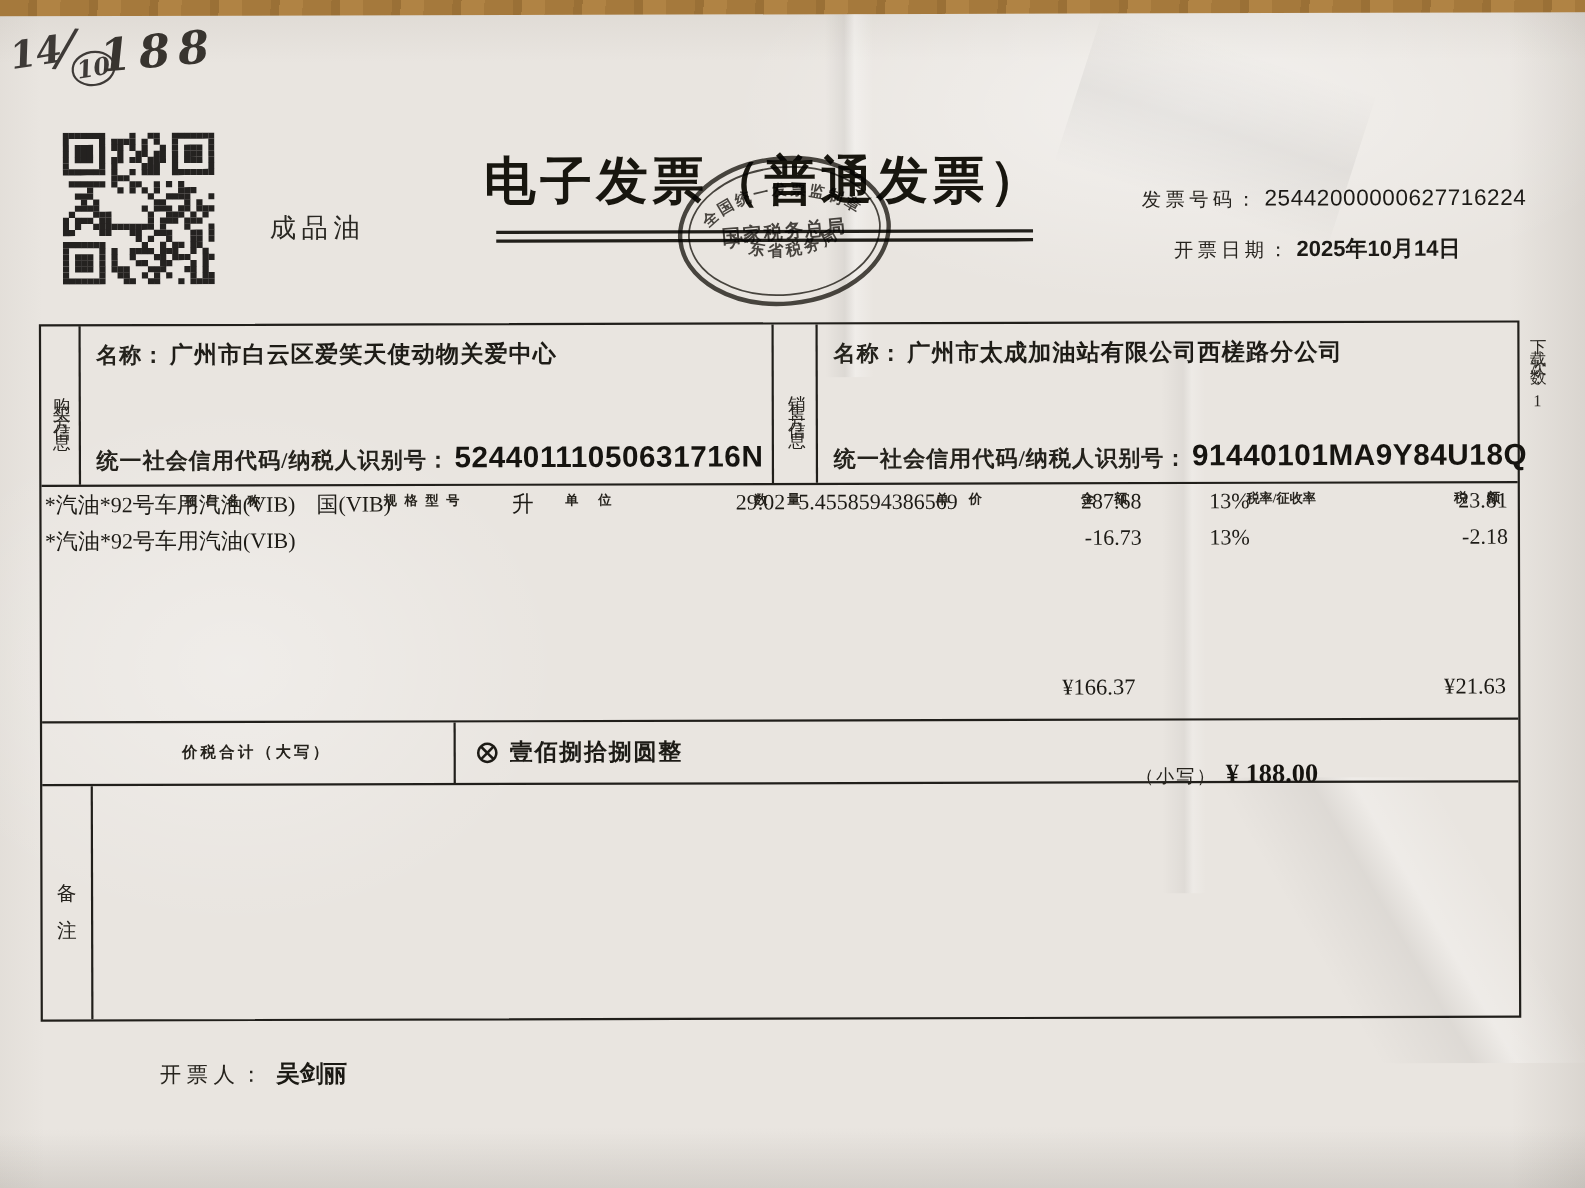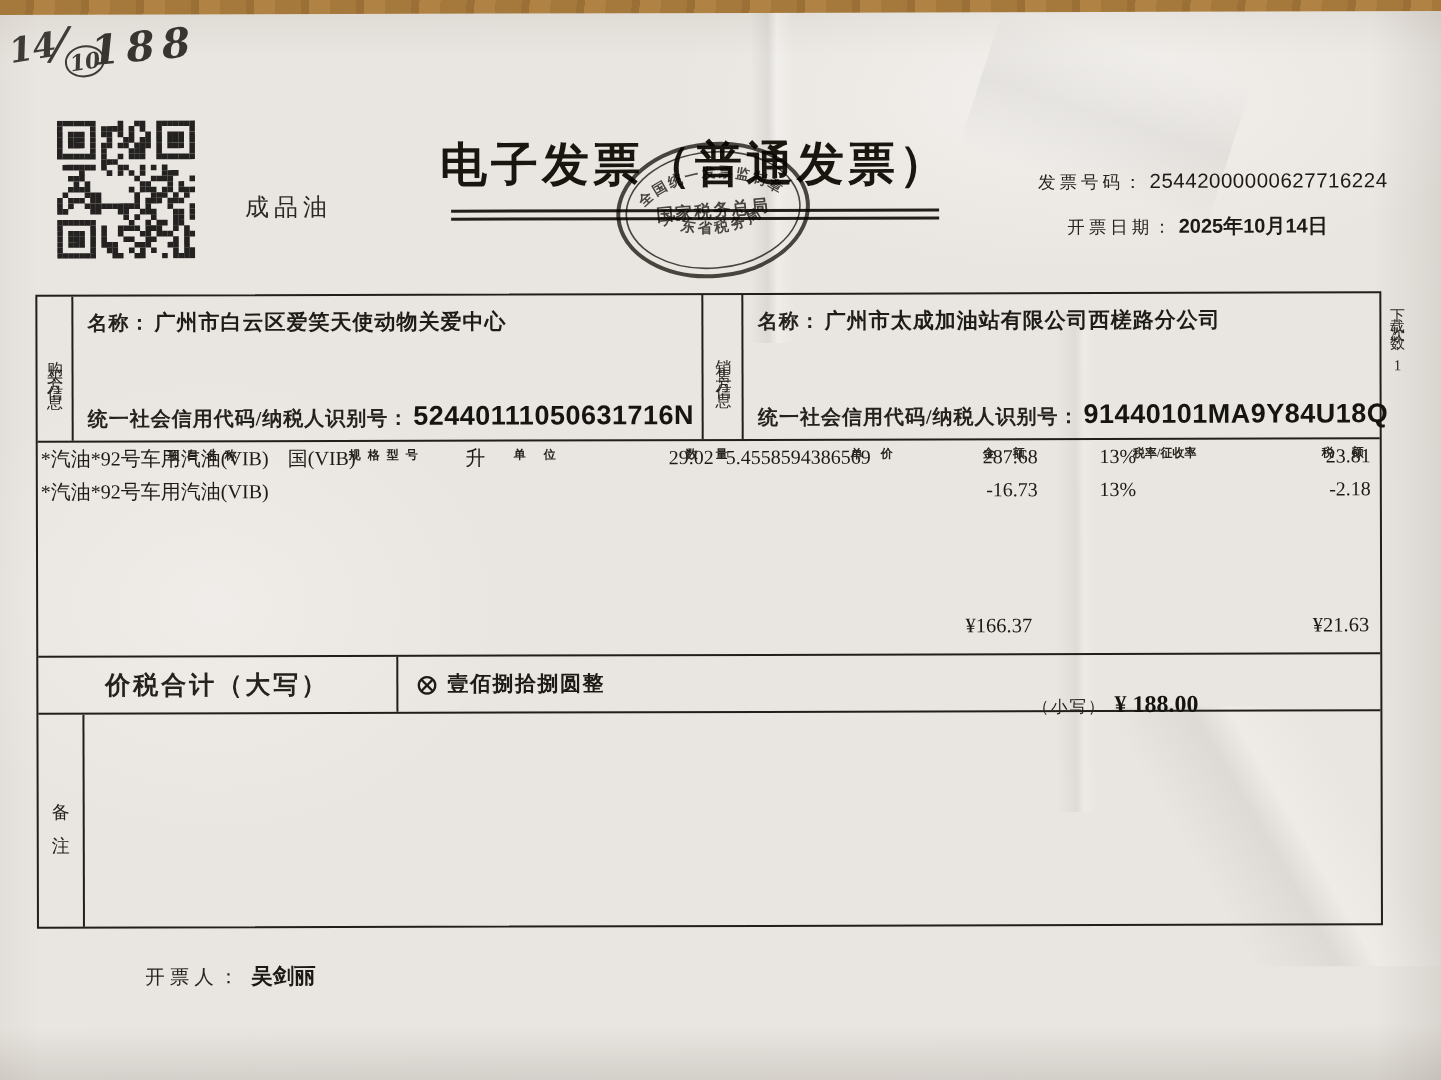--- a/index.html
+++ b/index.html
@@ -99,21 +99,21 @@
   .c0 { padding-left:3px; } .c2 { text-align:center; } .c3 { text-align:right; padding-right:4px; }
   .c4 { padding-left:8px; } .c5 { text-align:right; } .c6 { text-align:center; }
   .c7 { text-align:right; padding-right:9px; }
   .total-row { position:absolute; bottom:8px; left:0; width:100%; height:36px; font-size:20.5px; color:#1c1a15; }
   .total-row .tlab { position:absolute; left:90px; top:5px; letter-spacing:135px; font-weight:600; }
   .total-row .tamt { position:absolute; right:348px; top:5px; }
   .total-row .ttax { position:absolute; right:11px; top:5px; }
 
   .sum-row { height:57px; display:flex; border-bottom:2.5px solid #211f1b; align-items:stretch; }
   .sum-left { width:360px; border-right:2px solid #211f1b; display:flex; align-items:center;
-    justify-content:center; font-size:25px; letter-spacing:3px; font-weight:600; color:#25221c; }
+    justify-content:center; font-size:14px; letter-spacing:3px; font-weight:600; color:#25221c;margin-left:16px; }
   .sum-right { flex:1; display:flex; align-items:center; padding-left:16px; }
   .cx-icon { font-size:30px; line-height:1; margin-right:8px; color:#1d1b16; position:relative; top:1px; }
   .words { font-size:21px; font-weight:600; letter-spacing:1.5px; color:#1d1b16;text-align:center; }
   .small-group { margin-left:auto; margin-right:182px; display:flex; align-items:baseline;margin-top:44px; }
   .small-lbl { font-size:16.5px; letter-spacing:2px; color:#26231d; margin-right:8px; }
   .small-amt { font-size:24px; font-weight:700; color:#15130f; font-family:"Liberation Serif",serif; }
 
   .remark-row { flex:1; display:flex; }
   .remark-row .vcol { width:46px; border-right:2px solid #211f1b; font-size:18px; letter-spacing:32px; }
   .remark-content { flex:1; padding:8px 10px; font-size:18px; }

